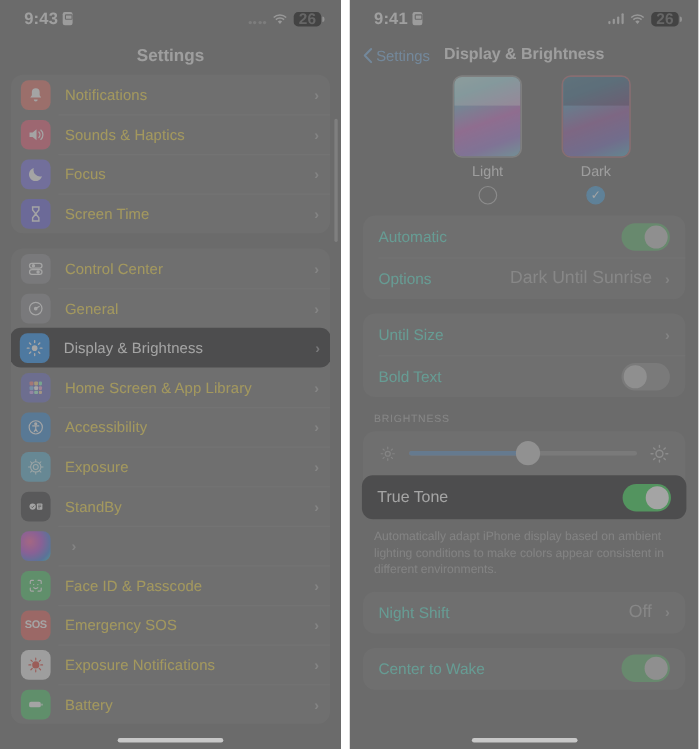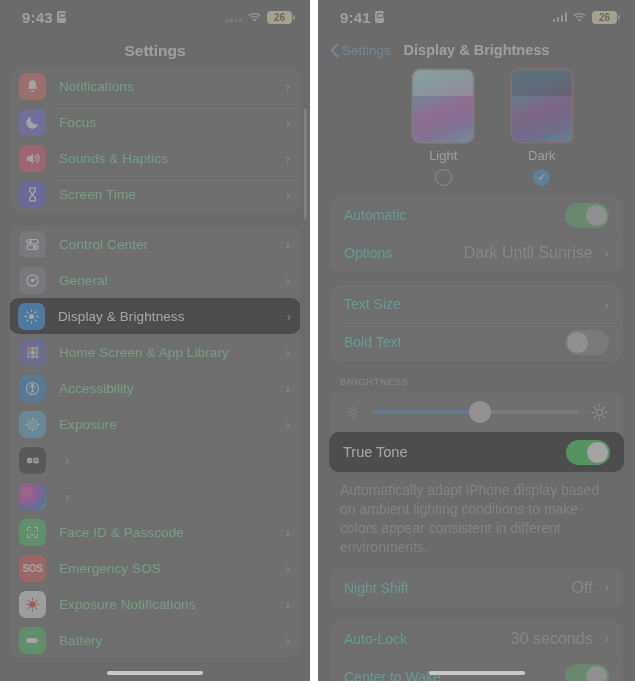--- a/index.html
+++ b/index.html
@@ -43,22 +43,22 @@
   .sb-right { display: flex; align-items: center; gap: 5px; }
   .bars { display: flex; align-items: flex-end; gap: 1.5px; height: 10px; }
   .bars i { width: 2.5px; background: #ddd; border-radius: 1px; display:block; }
   .bars i:nth-child(1){height:3px;} .bars i:nth-child(2){height:5px;}
   .bars i:nth-child(3){height:7px;} .bars i:nth-child(4){height:10px;}
   .bars.dots i { height:3px !important; border-radius:50%; width:3px; background:#9a9a9a;}
   .wifi { width: 15px; height: 11px; position: relative; }
   .wifi svg { width:100%; height:100%; display:block; }
   .batt {
     width: 25px; height: 13px; border-radius: 4px;
-    background: #fef9c3; color: #5e5e5e;
-    font-size: 10px; font-weight: bold;
+    background: #000000; color: #5e5e5e;
+    font-size: 14px; font-weight: bold;
     display:flex; align-items:center; justify-content:center;
     position: relative;
   }
   .batt::after{
     content:""; position:absolute; right:-3px; top:4px; width:2px; height:5px;
     background:#cdcdcd; border-radius:0 2px 2px 0;
   }
 
   
   .title-bar {
@@ -83,21 +83,21 @@
     content:""; position:absolute; left:43px; right:0; top:0; height:1px;
     background: rgba(160,160,160,0.25);
   }
   .ic {
     width: 27px; height: 27px; border-radius: 7px;
     flex: 0 0 27px; margin-right: 13px;
     display:flex; align-items:center; justify-content:center;
     font-size: 12px; color:#fff; overflow:hidden; position:relative;
   }
   .ic svg { width: 17px; height: 17px; display:block; }
-  .lbl { flex:1; color:#86efac; font-size: 13.5px; letter-spacing:.1px; white-space:nowrap; }
+  .lbl { flex:1; color:#fde047; font-size: 13.5px; letter-spacing:.1px; white-space:nowrap; }
   .chev {
     color: rgba(215,215,215,0.55); font-size: 13px; font-weight: 600;
     margin-left: 6px; line-height: 1;
   }
   .val { color: rgba(220,220,220,0.6); font-size: 16px; margin-right: 6px; white-space:nowrap;}
 
   
   .row.highlight {
     z-index: 60; background: #1c1c1e; border-radius: 10px;
     margin: 0 -1px;
@@ -194,21 +194,21 @@
   .sun.big{width:19px;height:19px;flex:0 0 19px;opacity:.65;}
   .track { flex:1; height:4px; border-radius:2px; background: rgba(185,185,185,0.45); position:relative; }
   .track .fill { position:absolute; left:0; top:0; bottom:0; width:52%; border-radius:2px; background:#5b90c8; }
   .track .knob2 {
     position:absolute; top:50%; left:52%; transform:translate(-50%,-50%);
     width:22px; height:22px; border-radius:50%; background:#cccccc;
   }
 
   .desc {
     position:relative; z-index:5;
-    color: rgba(220,220,220,0.55); font-size: 14px; line-height: 1.35;
+    color: rgba(220,220,220,0.55); font-size: 11px; line-height: 1.35;
     padding: 7px 22px 12px; margin-top:-9px;
   }
   .rrow.highlight{
     z-index:60; background:#1c1c1e; border-radius:10px; height:40px; margin: 0 -1px;
   }
   .rrow.highlight .rlbl{ color:#fff; font-size:14.5px;}
   .rrow.highlight::before{display:none;}
 </style>
 </head>
 <body>
@@ -251,37 +251,37 @@
           <span class="ic" style="background:#e8736a">
             <svg viewBox="0 0 24 24" fill="#fff">
                 <path d="M12 3a5 5 0 0 0-5 5v4l-2 3h14l-2-3V8a5 5 0 0 0-5-5zm0 17a2.5 2.5 0 0 0 2.5-2.5h-5A2.5 2.5 0 0 0 12 20z"></path>
               </svg>
           </span>
           <span class="lbl">Notifications</span>
           <span class="chev">›</span>
         </div>
 
         <div class="row">
-          <span class="ic" style="background:#7b73e8">
-            <svg viewBox="0 0 24 24" fill="#fff">
-                <path d="M20 14.5A8.5 8.5 0 0 1 9.5 4 8.5 8.5 0 1 0 20 14.5z"></path>
-              </svg>
-          </span>
-          <span class="lbl">Focus</span>
-          <span class="chev">›</span>
-        </div>
-
-        <div class="row">
           <span class="ic" style="background:#ec5f7a">
             <svg viewBox="0 0 24 24" fill="#fff">
                 <path d="M4 9v6h4l5 4V5L8 9H4z"></path>
                 <path d="M16 8.5a5 5 0 0 1 0 7M18.5 6a8 8 0 0 1 0 12" stroke="#fff" stroke-width="1.6" fill="none" stroke-linecap="round"></path>
               </svg>
           </span>
           <span class="lbl">Sounds &amp; Haptics</span>
+          <span class="chev">›</span>
+        </div>
+
+        <div class="row">
+          <span class="ic" style="background:#7b73e8">
+            <svg viewBox="0 0 24 24" fill="#fff">
+                <path d="M20 14.5A8.5 8.5 0 0 1 9.5 4 8.5 8.5 0 1 0 20 14.5z"></path>
+              </svg>
+          </span>
+          <span class="lbl">Focus</span>
           <span class="chev">›</span>
         </div>
 
         <div class="row">
           <span class="ic" style="background:#6d68e0">
             <svg viewBox="0 0 24 24" fill="none" stroke="#fff" stroke-width="1.8">
                 <path d="M7 3h10M7 21h10M8 3v4l4 5 4-5V3M8 21v-4l4-5 4 5v4"></path>
               </svg>
           </span>
           <span class="lbl">Screen Time</span>
@@ -371,20 +371,21 @@
 
         <div class="row">
           <span class="ic" style="background:#3c3c3e">
             <svg viewBox="0 0 24 24">
                 <circle cx="8" cy="12" r="4" fill="#fff"></circle>
                 <path d="M6.2 12l1.4 1.4 2.4-2.6" stroke="#3c3c3e" stroke-width="1.2" fill="none"></path>
                 <rect x="13.5" y="8" width="7" height="8" rx="1.2" fill="#fff"></rect>
                 <path d="M15 10.2h4M15 12h4M15 13.8h2.6" stroke="#3c3c3e" stroke-width="0.9"></path>
               </svg>
           </span>
+          <span class="lbl">StandBy</span>
           <span class="chev">›</span>
         </div>
 
         <div class="row">
           <span class="ic" style="background:radial-gradient(circle at 30% 35%, #ff5fa8 0%, #b84fd8 40%, #3f7fe0 75%, #2fd8d8 100%)"></span>
           <span class="chev">›</span>
         </div>
 
         <div class="row">
           <span class="ic" style="background:#4cc96a">
@@ -501,21 +502,21 @@
       </div>
       <div class="rrow">
         <span class="rlbl">Options</span>
         <span class="val">Dark Until Sunrise</span>
         <span class="chev">›</span>
       </div>
     </div>
 
     <div class="rgroup">
       <div class="rrow">
-        <span class="rlbl">Text Size</span>
+        <span class="rlbl">Until Size</span>
         <span class="chev">›</span>
       </div>
       <div class="rrow">
         <span class="rlbl">Bold Text</span>
         <span class="toggle">
             <span class="knob"></span>
           </span>
       </div>
     </div>
 
@@ -554,25 +555,20 @@
     <div class="rgroup">
       <div class="rrow">
         <span class="rlbl">Night Shift</span>
         <span class="val">Off</span>
         <span class="chev">›</span>
       </div>
     </div>
 
     <div class="rgroup">
       <div class="rrow">
-        <span class="rlbl">Auto-Lock</span>
-        <span class="val">30 seconds</span>
-        <span class="chev">›</span>
-      </div>
-      <div class="rrow">
         <span class="rlbl">Center to Wake</span>
         <span class="toggle on">
             <span class="knob"></span>
           </span>
       </div>
     </div>
 
     <div class="home-ind"></div>
   </div>
 

